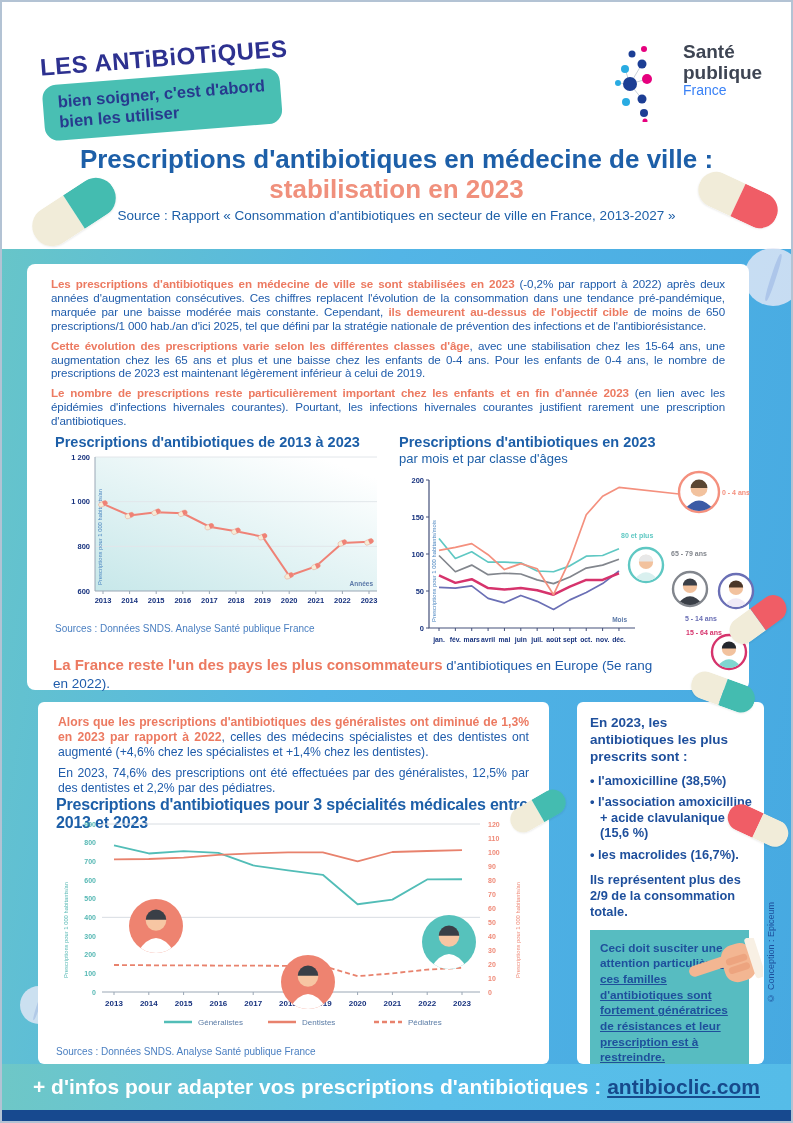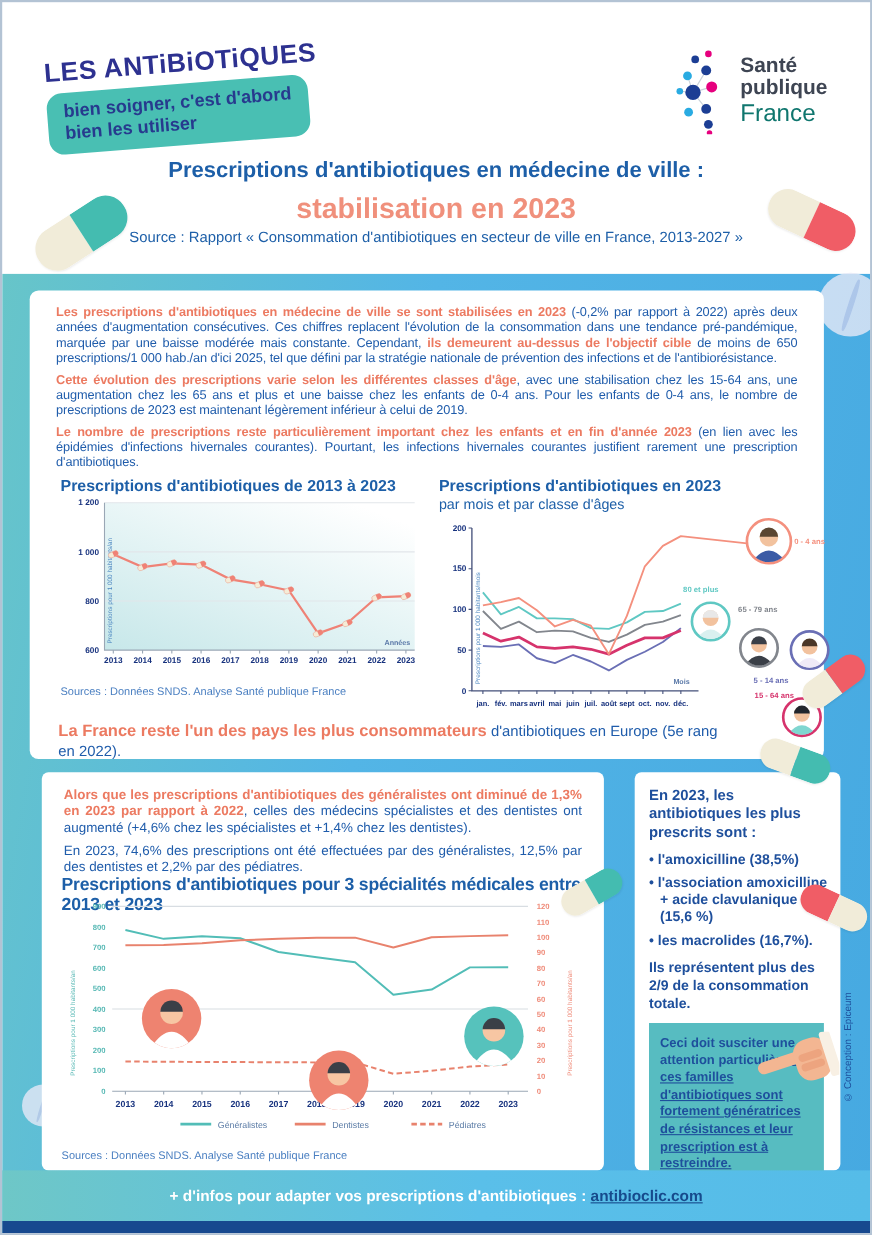--- a/index.html
+++ b/index.html
@@ -5,26 +5,26 @@
   html,body{margin:0;padding:0;background:#e8edf2;font-family:"Liberation Sans",sans-serif;}
   .page{position:relative;width:793px;height:1123px;margin:0 auto;background:#fff;
         border:2px solid #b3c3d4;box-sizing:border-box;overflow:hidden;}
   .blue-bg{position:absolute;left:0;top:247px;width:100%;height:876px;
         background:linear-gradient(100deg,#67c5c9 0%,#53b5e6 42%,#46a9e1 100%);z-index:0;}
   
   .lesanti{position:absolute;left:40px;top:42px;transform:rotate(-4.5deg);z-index:2;}
   .lesanti-title{font-size:24px;font-weight:bold;color:#2d3190;letter-spacing:.5px;}
   .tagline{margin-top:4px;display:inline-block;background:#49bfb3;color:#273a8e;
         border-radius:14px;padding:8px 15px;font-size:16.5px;font-weight:bold;line-height:1.2;}
-  .spf-logo{position:absolute;left:612px;top:40px;display:flex;gap:5px;align-items:center;z-index:2;}
+  .spf-logo{position:absolute;left:612px;top:40px;display:flex;gap:15px;align-items:flex-start;z-index:2;}
   .spf-text div{line-height:1.08;}
   .spf-b{font-size:19px;font-weight:bold;color:#3e4553;}
-  .spf-f{font-size:22px;color:#0f766e;}
+  .spf-f{font-size:14px;color:#3b82f6;}
   .main-title{position:absolute;left:0;right:0;top:142px;text-align:center;
-        font-size:20px;font-weight:bold;color:#1d5fa8;z-index:2;}
+        font-size:26px;font-weight:bold;color:#1d5fa8;z-index:2;}
   .main-title2{position:absolute;left:0;right:0;top:172px;text-align:center;
         font-size:26px;font-weight:bold;color:#f0907c;z-index:2;}
   .hdr-source{position:absolute;left:0;right:0;top:206px;text-align:center;
         font-size:13.5px;color:#1d5fa8;z-index:2;}
   
   .card{position:absolute;background:#fff;border-radius:8px;z-index:2;}
   #card1{left:25px;top:262px;width:722px;height:426px;}
   #card2{left:36px;top:700px;width:511px;height:362px;border-radius:6px;}
   #sidebar{left:575px;top:700px;width:187px;height:362px;border-radius:6px;}
   .intro{padding:13px 24px 0 24px;}
@@ -54,21 +54,21 @@
   .sb-list li{font-size:12.8px;font-weight:bold;line-height:1.22;margin-bottom:6px;
         padding-left:10px;text-indent:-10px;}
   .sb-list li::before{content:"• ";}
   .sb-sum{font-size:12.8px;font-weight:bold;line-height:1.25;margin-top:9px;}
   .warn-box{position:relative;margin-top:10px;background:#57bcc1;padding:11px 10px;
         font-size:11.8px;font-weight:bold;line-height:1.33;color:#1e4f9c;width:139px;}
   .hand{position:absolute;right:-14px;top:8px;}
   
   .footer-band{position:absolute;left:0;top:1062px;width:100%;height:46px;
         background:linear-gradient(90deg,#6ec7c7 0%,#5abfe9 55%,#55bce8 100%);z-index:2;}
-  .footer-band .ft{line-height:46px;text-align:center;font-size:14px;font-weight:bold;color:#fff;}
+  .footer-band .ft{line-height:46px;text-align:center;font-size:21px;font-weight:bold;color:#fff;}
   .footer-band a{color:#164a8c;font-weight:bold;}
   .navy-strip{position:absolute;left:0;top:1108px;width:100%;height:13px;background:#17498f;z-index:2;}
   .credit{position:absolute;left:764px;top:900px;writing-mode:vertical-rl;transform:rotate(180deg);
         font-size:9px;color:#1d4f9c;z-index:3;}
   
   .cap{position:absolute;display:flex;border-radius:999px;overflow:hidden;z-index:3;
         box-shadow:0 1px 2px rgba(0,0,0,.08);}
   .cap span{flex:1;}
   .cream{background:#f1ecd9;} .tealc{background:#44bcb0;} .redc{background:#f05d66;}
   .tablet{position:absolute;border-radius:50%;background:#e7e9f7;opacity:.8;z-index:1;}

